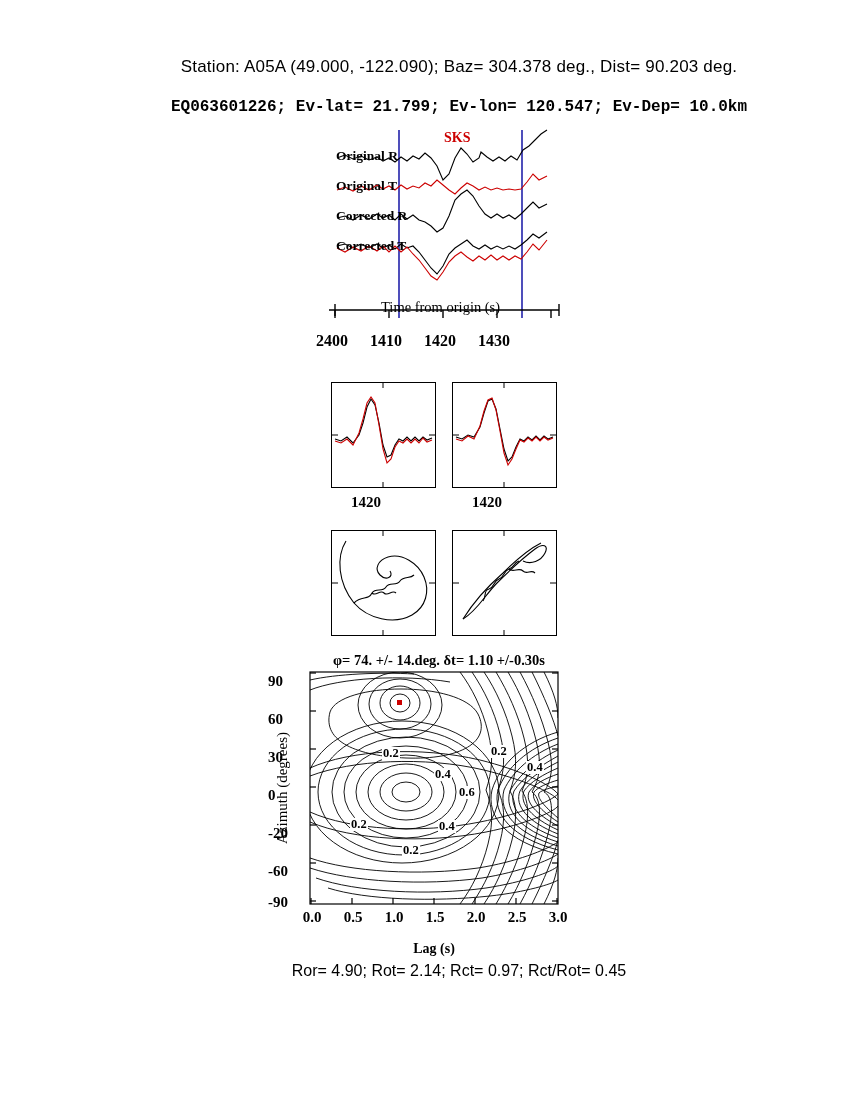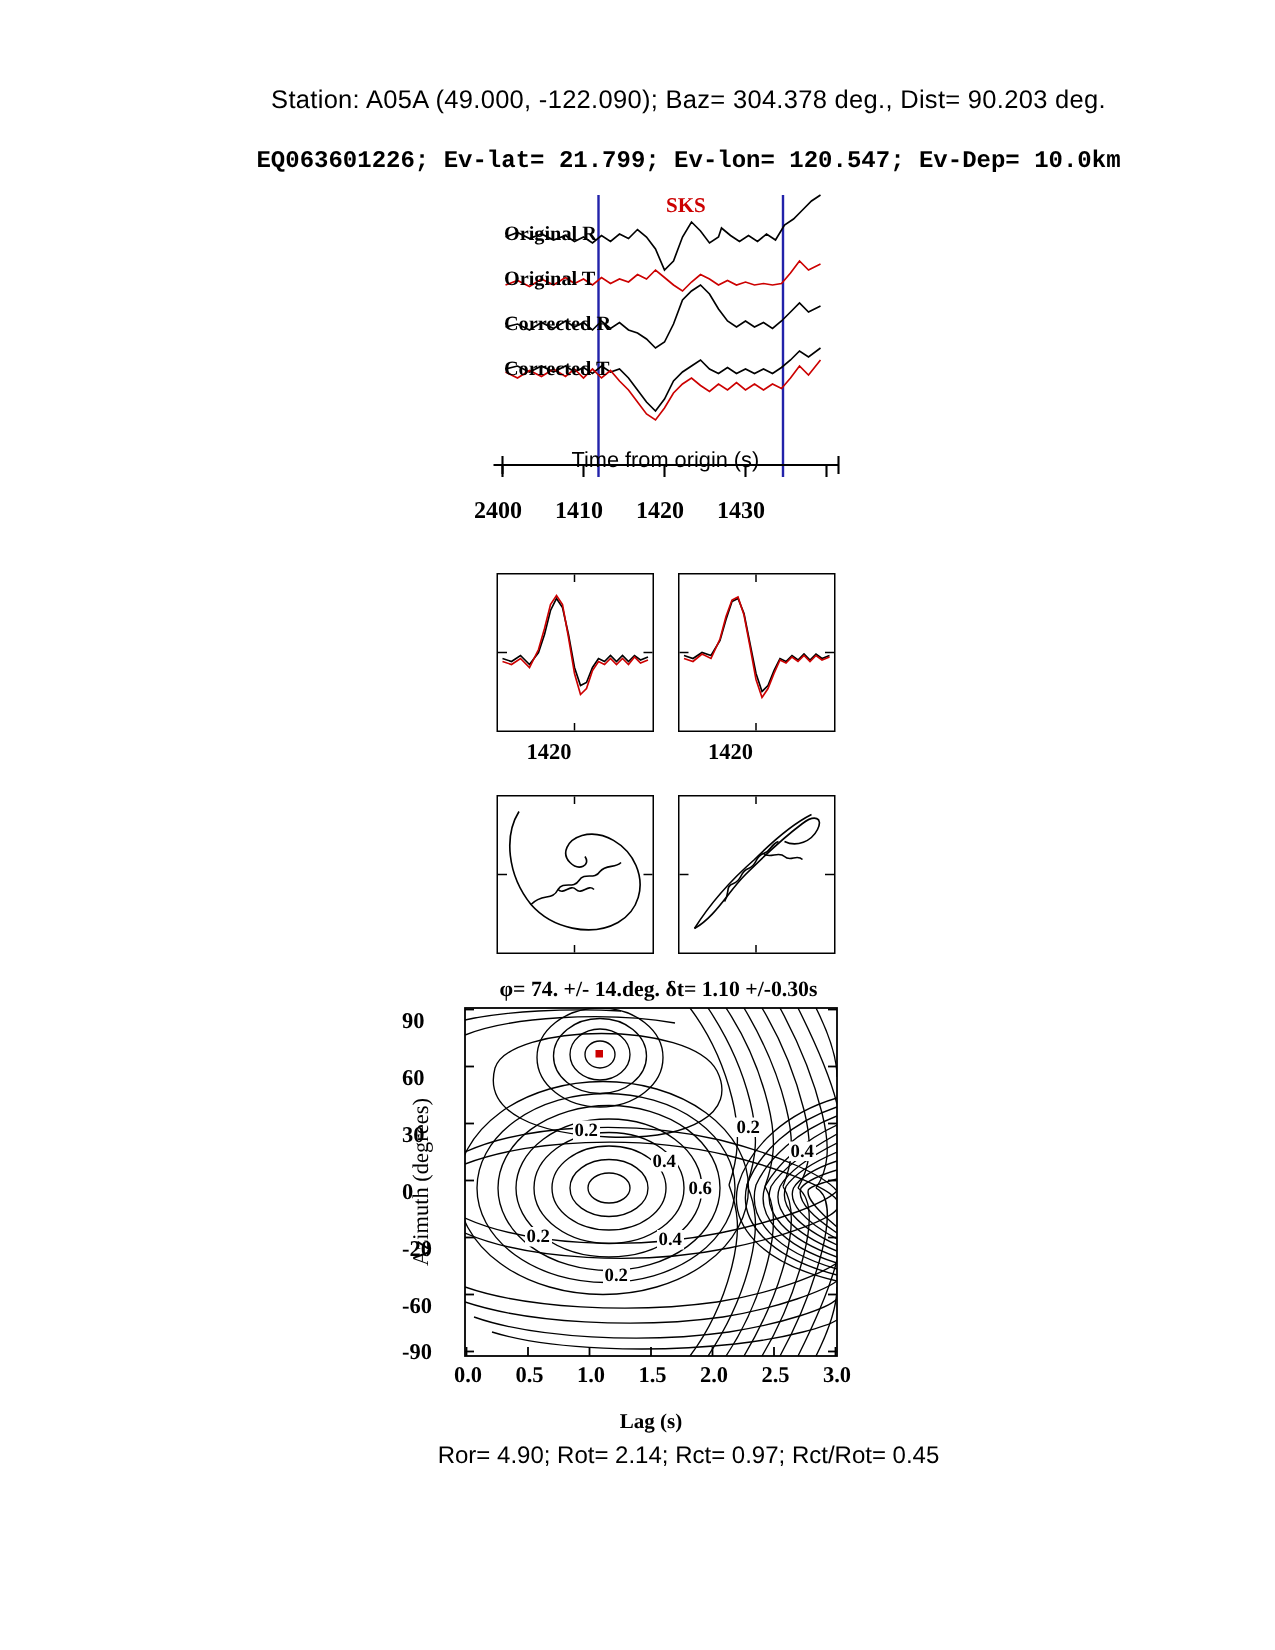--- a/index.html
+++ b/index.html
@@ -66,21 +66,21 @@
     position: absolute;
     left: 125px;
     top: 2px;
     color: #cc0000;
     font-family: "Liberation Serif", serif;
     font-weight: bold;
     font-size: 14px;
   }
   .axis-title {
     position: absolute;
-    font-family: Liberation Sans, sans-serif;
+    font-family: Liberation Serif, serif;
     font-size: 14.5px;
     white-space: nowrap;
   }
   .tick-lab {
     position: absolute;
     font-family: "Liberation Serif", serif;
     font-weight: bold;
     font-size: 16px;
     white-space: nowrap;
   }

